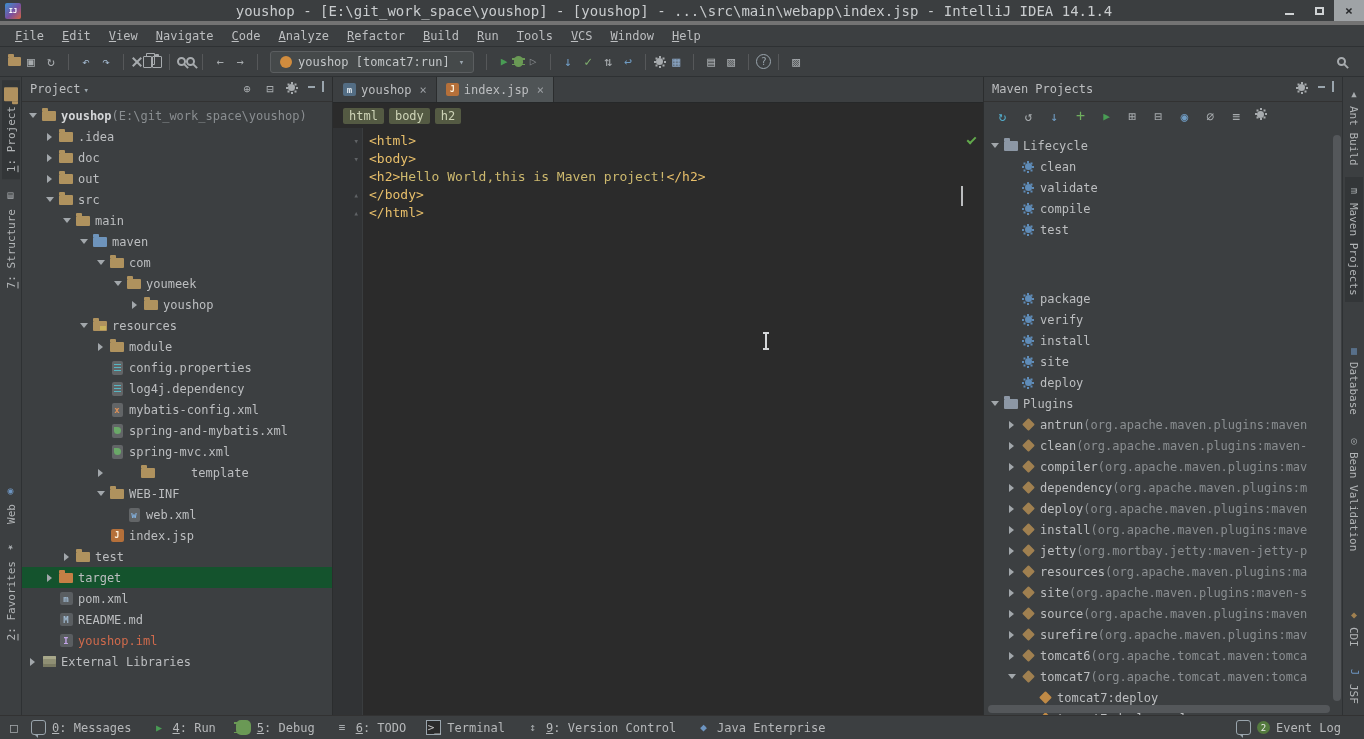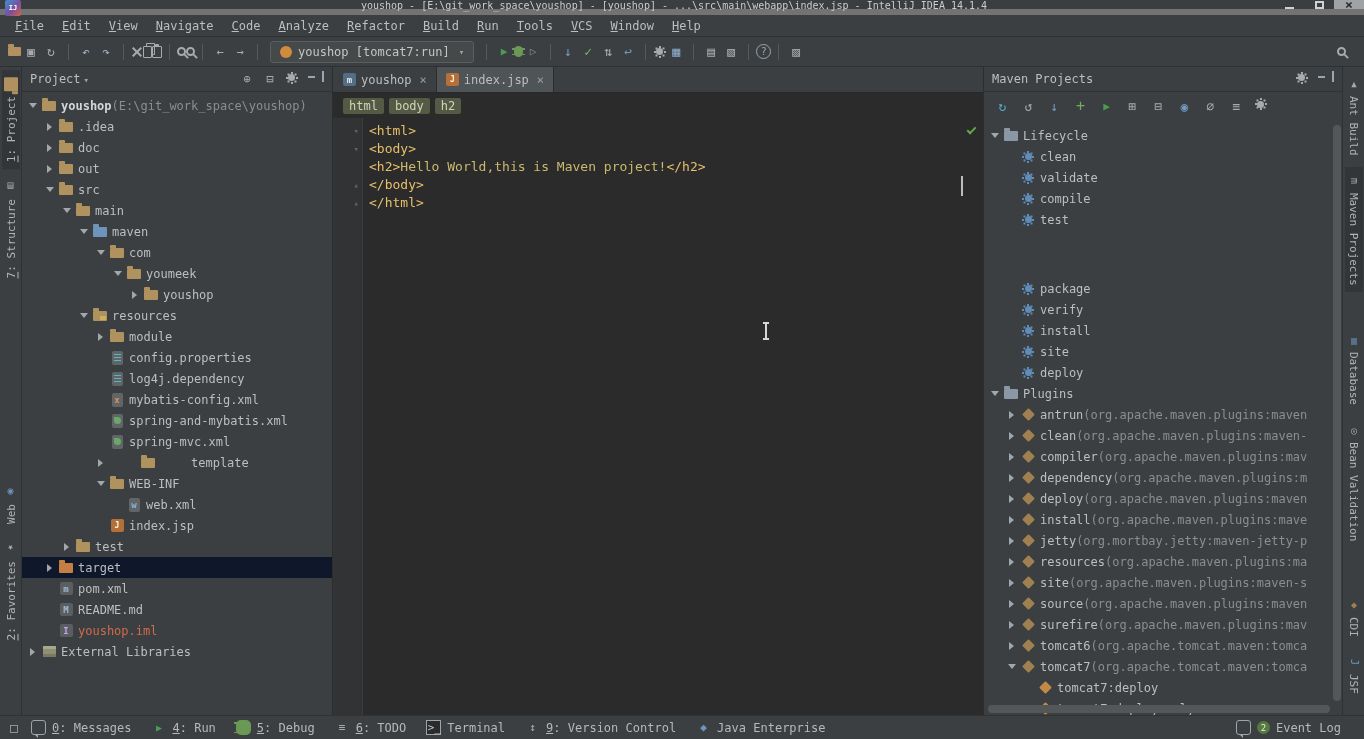--- a/index.html
+++ b/index.html
@@ -1,25 +1,25 @@
 <!DOCTYPE html>
 <html><head>
 <meta charset="utf-8">
 <style>
 *{margin:0;padding:0;box-sizing:border-box}
 html,body{width:1364px;height:739px;overflow:hidden;background:#3c3f41;
   font-family:"DejaVu Sans Mono",monospace;font-size:12px;color:#bbbdbf}
 .app{display:flex;flex-direction:column;width:1364px;height:739px}
 
 
-.titlebar{height:15px;background:#3b3e40;display:flex;position:relative;flex:none;border-bottom:6px solid #737373}
+.titlebar{height:25px;background:#3b3e40;display:flex;align-items:center;position:relative;flex:none;border-bottom:4px solid #737373}
 .logo{margin-left:5px;z-index:2;width:16px;height:16px;border-radius:2px;
   background:linear-gradient(135deg,#3b92d0 0%,#7a4fa0 55%,#d6653f 100%);
   display:inline-flex;align-items:center;justify-content:center;font-size:7px;color:#fff;font-weight:bold}
-.title-text{position:absolute;left:0;right:16px;text-align:center;color:#c9ccce;font-size:10px}
+.title-text{position:absolute;left:0;right:16px;text-align:center;color:#c9ccce;font-size:14px}
 .win-controls{margin-left:auto;display:flex;align-items:center;z-index:2;height:100%}
 .win-btn{width:30px;height:100%;display:inline-flex;align-items:center;justify-content:center;color:#cfd2d4;font-size:13px}
 .wc-min{width:9px;height:2px;background:#cfd2d4;margin-top:7px}
 .wc-max{width:9px;height:8px;border:2px solid #cfd2d4}
 .win-btn.close{background:#9fa3a6;color:#26282a;font-weight:bold}
 
 
 .menubar{height:22px;display:flex;align-items:center;padding-left:6px;border-bottom:1px solid #2e3133;flex:none}
 .mn{padding:2px 9px;color:#bcbec0}
 .mn u{text-decoration:underline}
@@ -81,21 +81,21 @@
 .panel-header{display:flex;align-items:center;height:25px;padding:0 8px;border-bottom:1px solid #323232;flex:none;color:#bcbec0}
 .ph-icons{margin-left:auto;display:flex;gap:7px;align-items:center}
 .ph-icons .gi{width:16px;height:16px;font-size:12px}
 .maven-toolbar{height:28px;display:flex;align-items:center;gap:9px;padding:0 10px;flex:none}
 .maven-toolbar .gi{width:17px;height:17px}
 
 
 .tree{flex:1;overflow:hidden;padding-top:3px}
 .mtree{padding-top:5px}
 .trow{height:21px;display:flex;align-items:center;white-space:nowrap;color:#bcbec0}
-.trow.selected{background:#0f172a}
+.trow.selected{background:#14532d}
 .tw{width:13px;height:16px;flex:none;display:inline-flex;align-items:center;justify-content:center}
 .tw.open::before{content:"";border-left:4px solid transparent;border-right:4px solid transparent;border-top:5px solid #a2a7ab}
 .tw.closed::before{content:"";border-top:4px solid transparent;border-bottom:4px solid transparent;border-left:5px solid #a2a7ab}
 .ti{width:20px;height:16px;flex:none;display:inline-flex;align-items:center;justify-content:center}
 .tlabel{margin-left:2px}
 .tlabel.bold{font-weight:bold;color:#d3d5d7}
 .tsuffix{color:#8a8e91}
 
 
 .i-folder{position:relative;width:14px;height:10px;background:#af925e;border-radius:1px}

